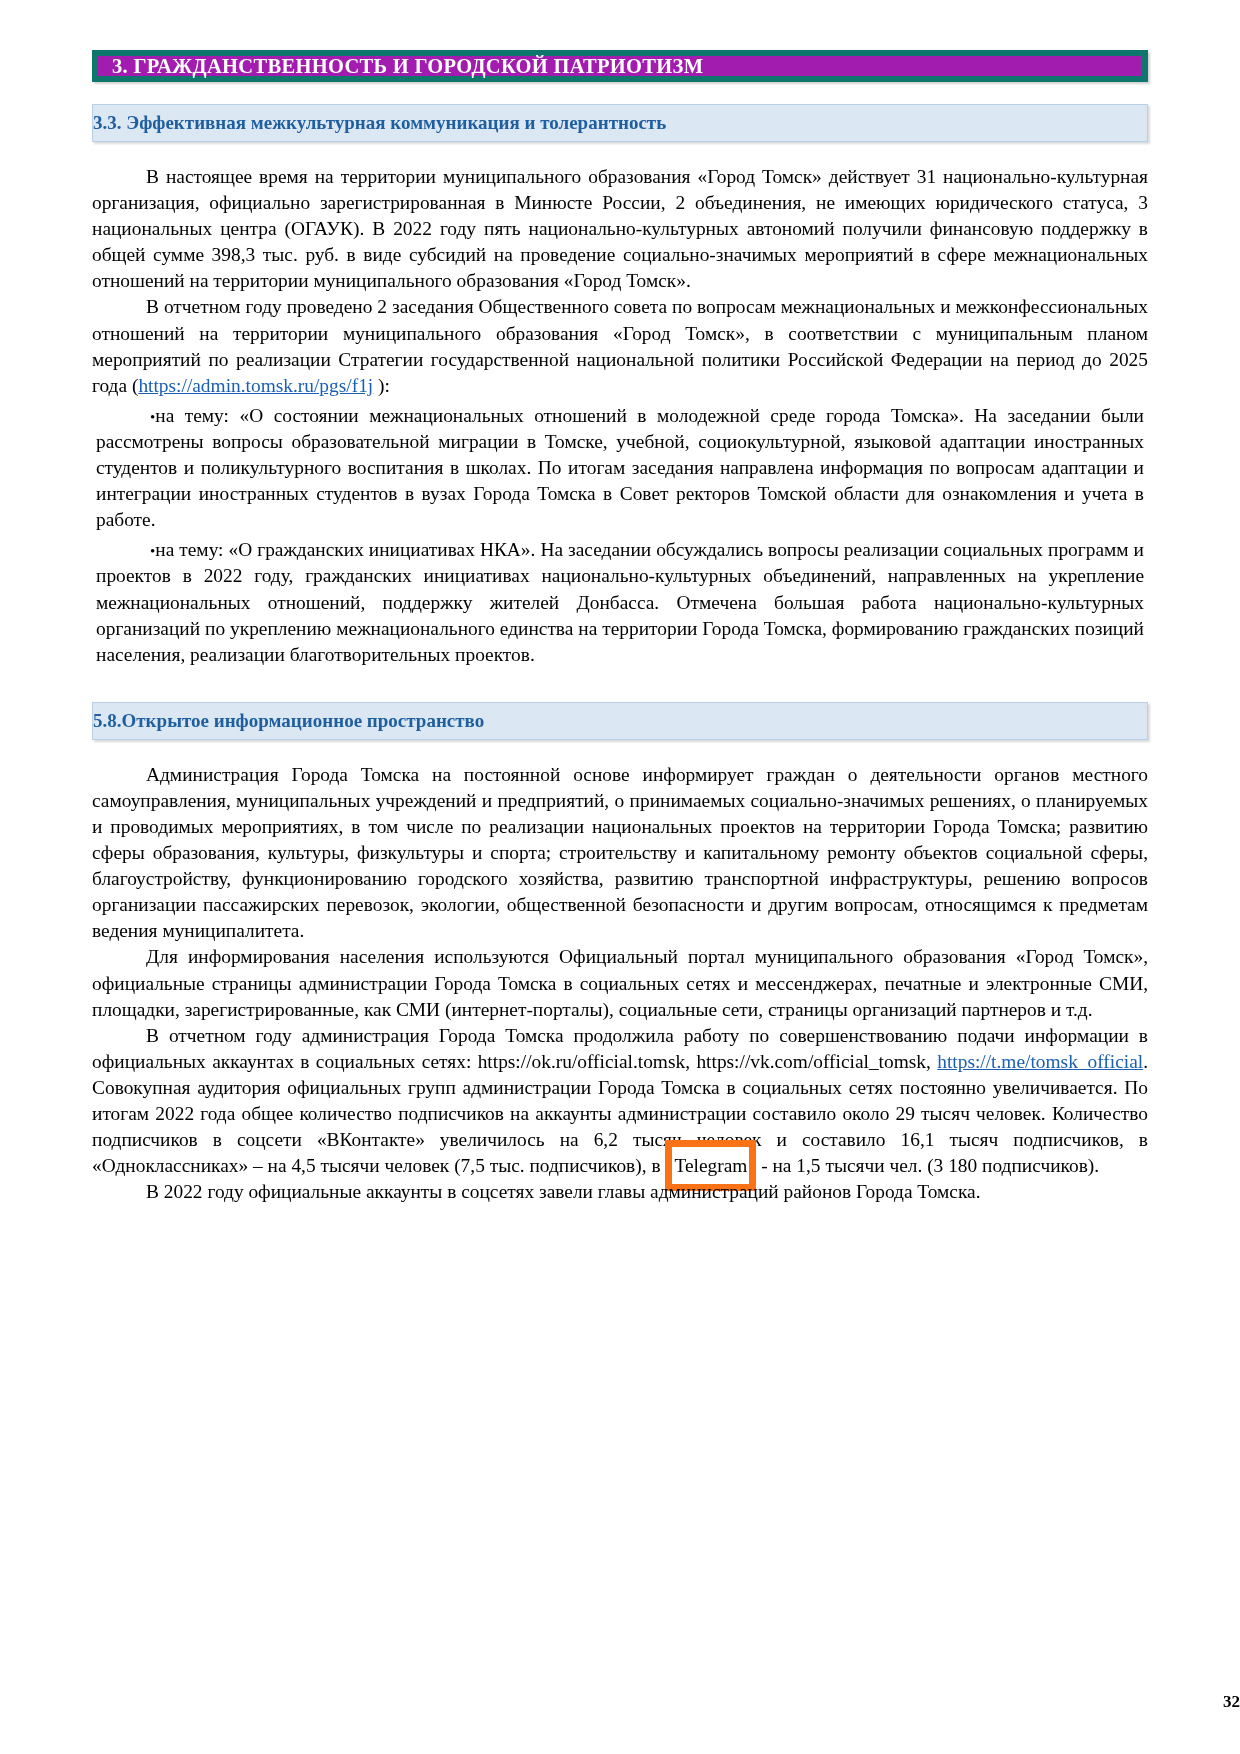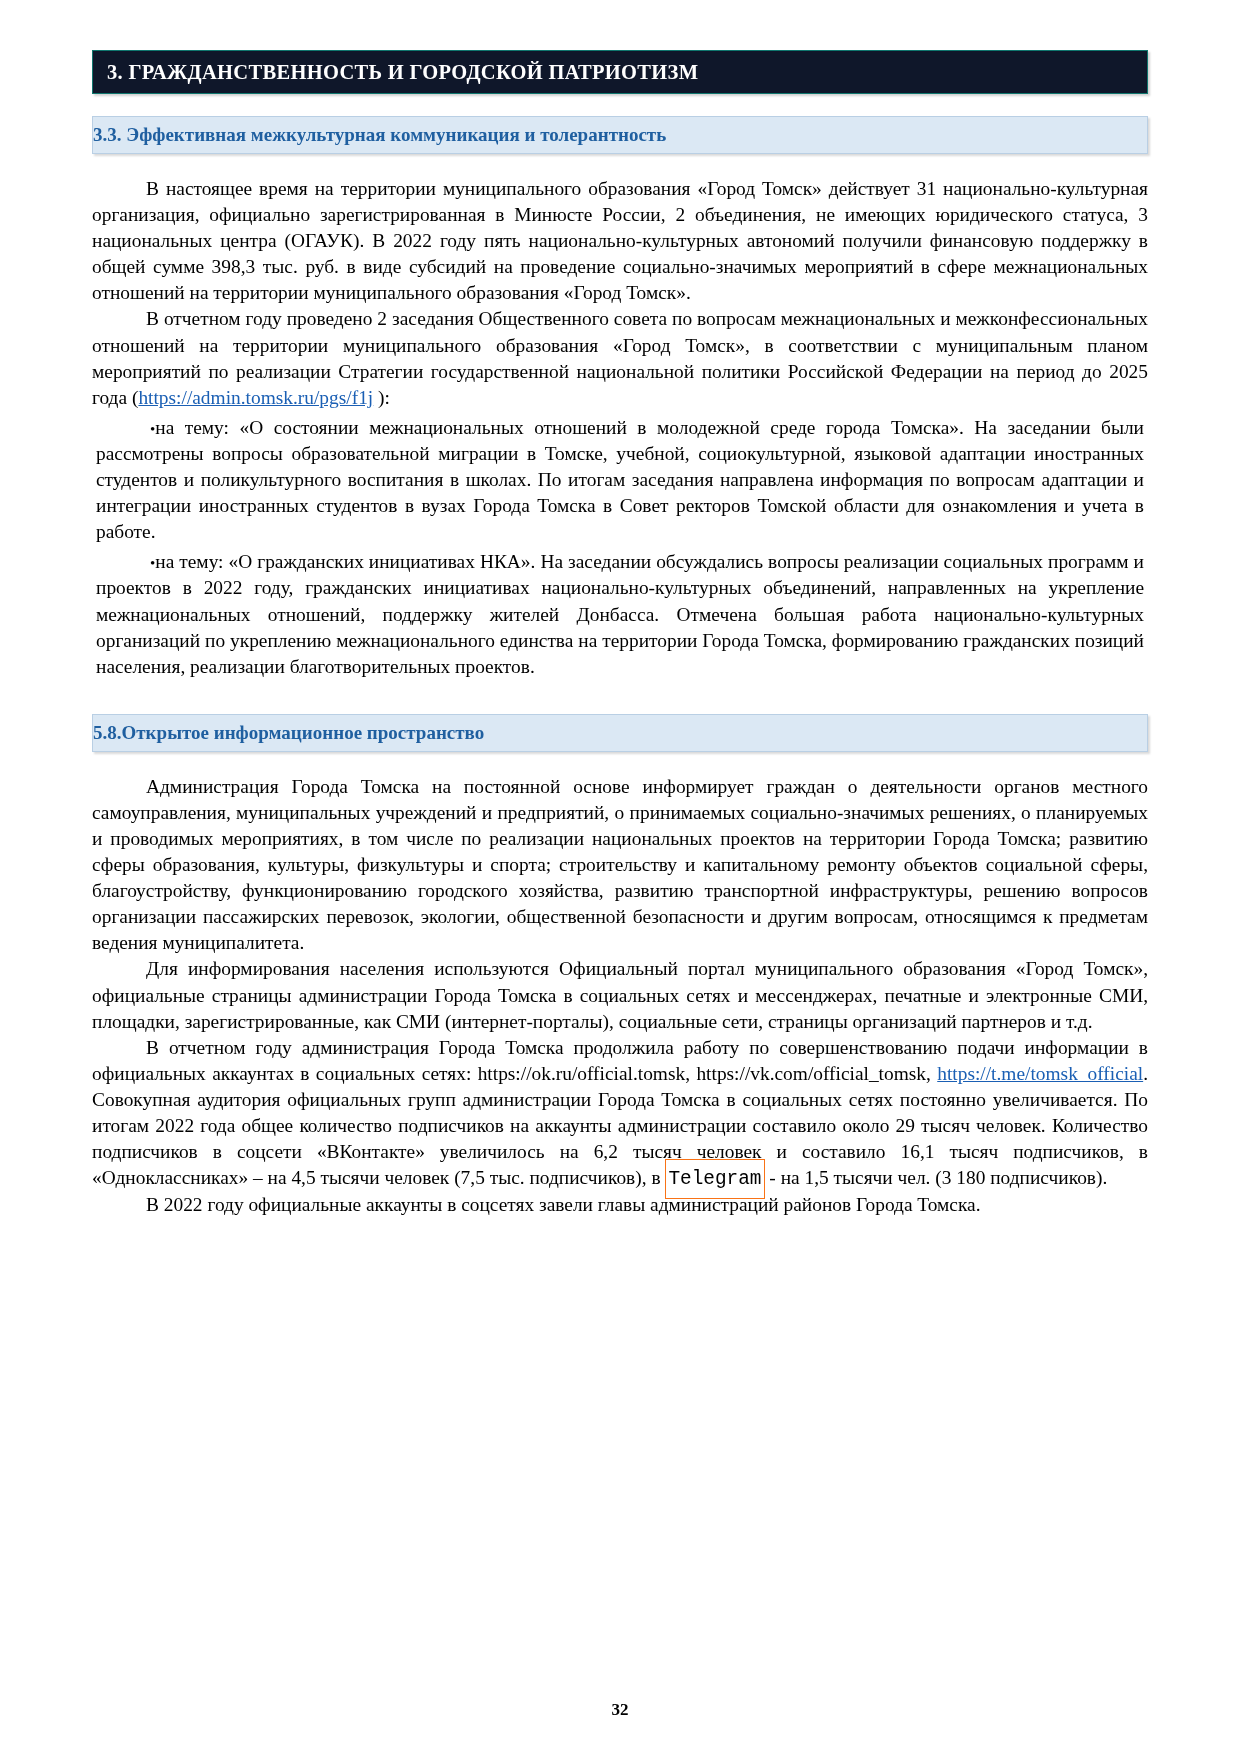--- a/index.html
+++ b/index.html
@@ -17,23 +17,23 @@
   .page {
     width: 1240px;
     height: 1754px;
     box-sizing: border-box;
     padding: 44px 92px 40px 92px;
     position: relative;
   }
 
   
   .chapter-bar {
-    background: #0f172a;
-    border: 1px solid #0f766e;
-    height: 44px;
+    background: #a21caf;
+    border: 6px solid #0f766e;
+    height: 32px;
     display: flex;
     align-items: center;
     padding-left: 14px;
     box-sizing: border-box;
     margin-top: 6px;
     box-shadow: 2px 2px 2px rgba(0,0,0,0.18);
   }
   .chapter-bar .txt {
     font-family: "Liberation Serif", serif;
     font-weight: bold;
@@ -84,32 +84,31 @@
   }
   .bullet-par .bullet {
     font-size: 15px;
     vertical-align: middle;
   }
   a.link {
     color: #1a5fb4;
     text-decoration: underline;
   }
   .underline-box {
-    border: 1px solid #f97316;
+    border: 7px solid #f97316;
     padding: 8px 2px;
-    font-family: Liberation Mono, monospace;
   }
 
   
   .page-number {
     position: absolute;
-    bottom: 34px;
+    bottom: 42px;
     left: 0;
     width: 1240px;
-    text-align: center;
+    text-align: right;
     font-size: 17px;
     font-weight: bold;
     font-family: Liberation Serif, serif;
   }
 </style>
 </head>
 <body>
 
 <div class="page">
 

